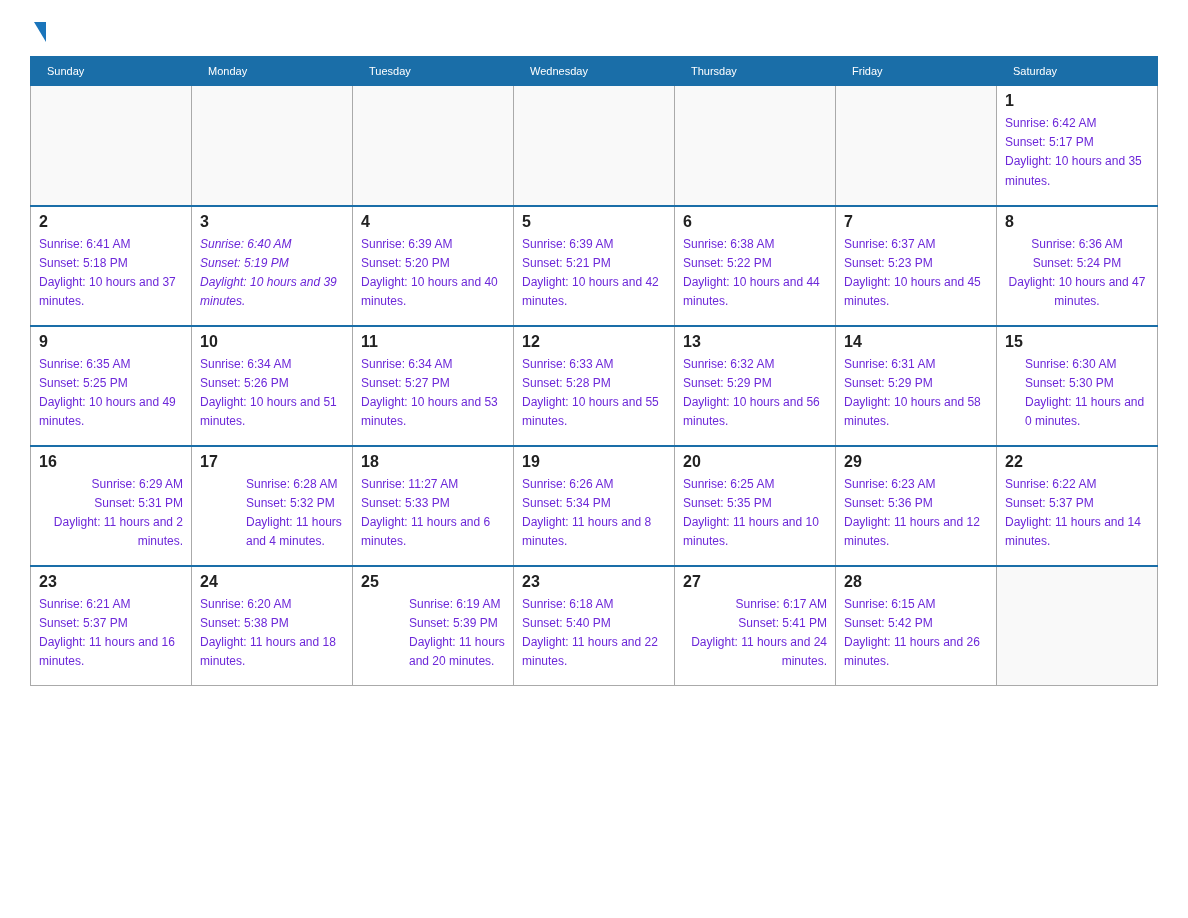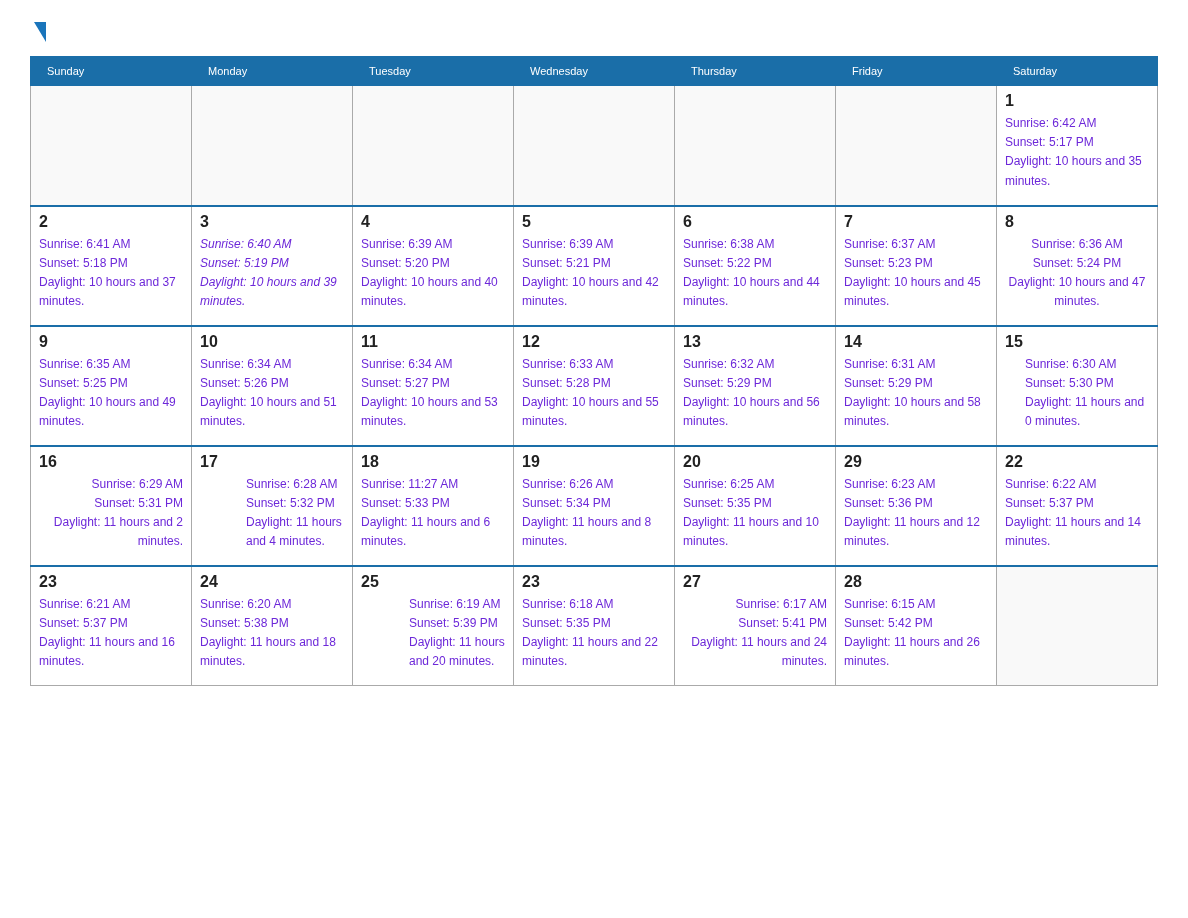--- a/index.html
+++ b/index.html
@@ -289,21 +289,21 @@
         </td>
         <td>
           <div class="day-number">25</div>
           <div class="day-info" style="white-space: pre-line; margin-left: 48px;">Sunrise: 6:19 AM
 Sunset: 5:39 PM
 Daylight: 11 hours and 20 minutes.</div>
         </td>
         <td>
           <div class="day-number">23</div>
           <div class="day-info" style="white-space: pre-line;">Sunrise: 6:18 AM
-Sunset: 5:35 PM
+Sunset: 5:40 PM
 Daylight: 11 hours and 22 minutes.</div>
         </td>
         <td>
           <div class="day-number">27</div>
           <div class="day-info" style="white-space: pre-line; text-align: right;">Sunrise: 6:17 AM
 Sunset: 5:41 PM
 Daylight: 11 hours and 24 minutes.</div>
         </td>
         <td>
           <div class="day-number">28</div>

